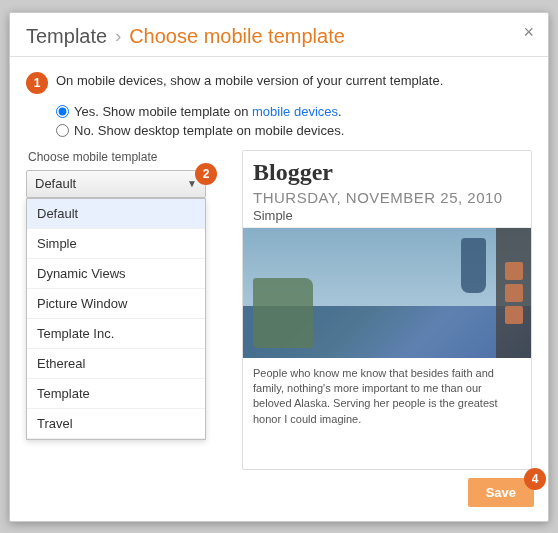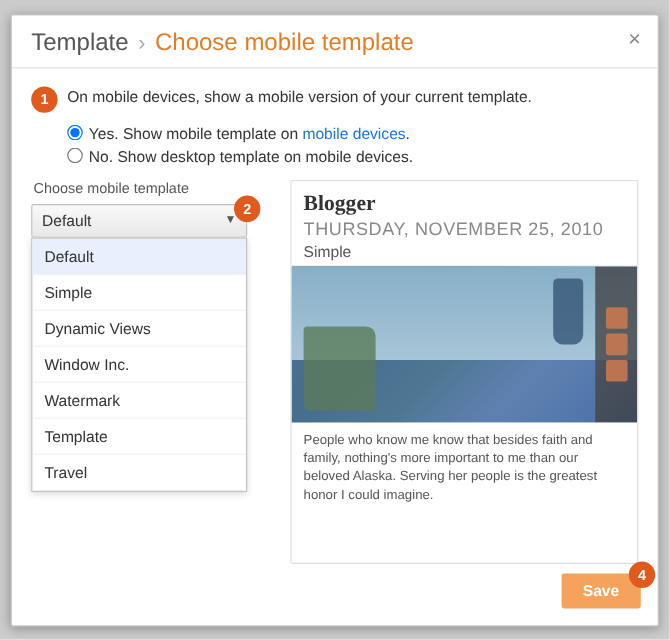--- a/index.html
+++ b/index.html
@@ -83,21 +83,21 @@
       font-size: 13px;
       color: #333;
       line-height: 1.5;
     }
     .radio-group {
       margin-left: 30px;
       margin-bottom: 12px;
     }
     .radio-row {
       display: flex;
-      align-items: flex-start;
+      align-items: center;
       gap: 5px;
       margin-bottom: 4px;
       font-size: 13px;
       color: #333;
     }
     .radio-row input[type="radio"] {
       margin: 0;
     }
     .mobile-link {
       color: #1a73e8;
@@ -204,21 +204,21 @@
       overflow: hidden;
       height: 320px;
       position: relative;
     }
     .preview-header {
       background: #fff;
       padding: 8px 10px 4px 10px;
       border-bottom: 1px solid #eee;
     }
     .preview-blogger-title {
-      font-size: 18px;
+      font-size: 24px;
       font-weight: bold;
       color: #333;
       font-family: Georgia, serif;
     }
     .preview-date {
       font-size: 15px;
       color: #888;
       letter-spacing: 0.5px;
       margin-top: 3px;
     }
@@ -368,22 +368,23 @@
           <div class="dropdown-btn">
             <span>Default</span>
             <span class="dropdown-arrow">▼</span>
             <div class="step-badge-2">2</div>
           </div>
 
           <div class="dropdown-menu">
             <div class="dropdown-item selected">Default</div>
             <div class="dropdown-item">Simple</div>
             <div class="dropdown-item">Dynamic Views</div>
-            <div class="dropdown-item">Window Inc.</div>
-            <div class="dropdown-item">Watermark</div>
+            <div class="dropdown-item">Picture Window</div>
+            <div class="dropdown-item">Template Inc.</div>
+            <div class="dropdown-item">Ethereal</div>
             <div class="dropdown-item">Template</div>
             <div class="dropdown-item">Travel</div>
           </div>
         </div>
       </div>
 
       <div class="right-panel">
         <div class="preview-header">
           <div class="preview-blogger-title">Blogger</div>
           <div class="preview-date">THURSDAY, NOVEMBER 25, 2010</div>

